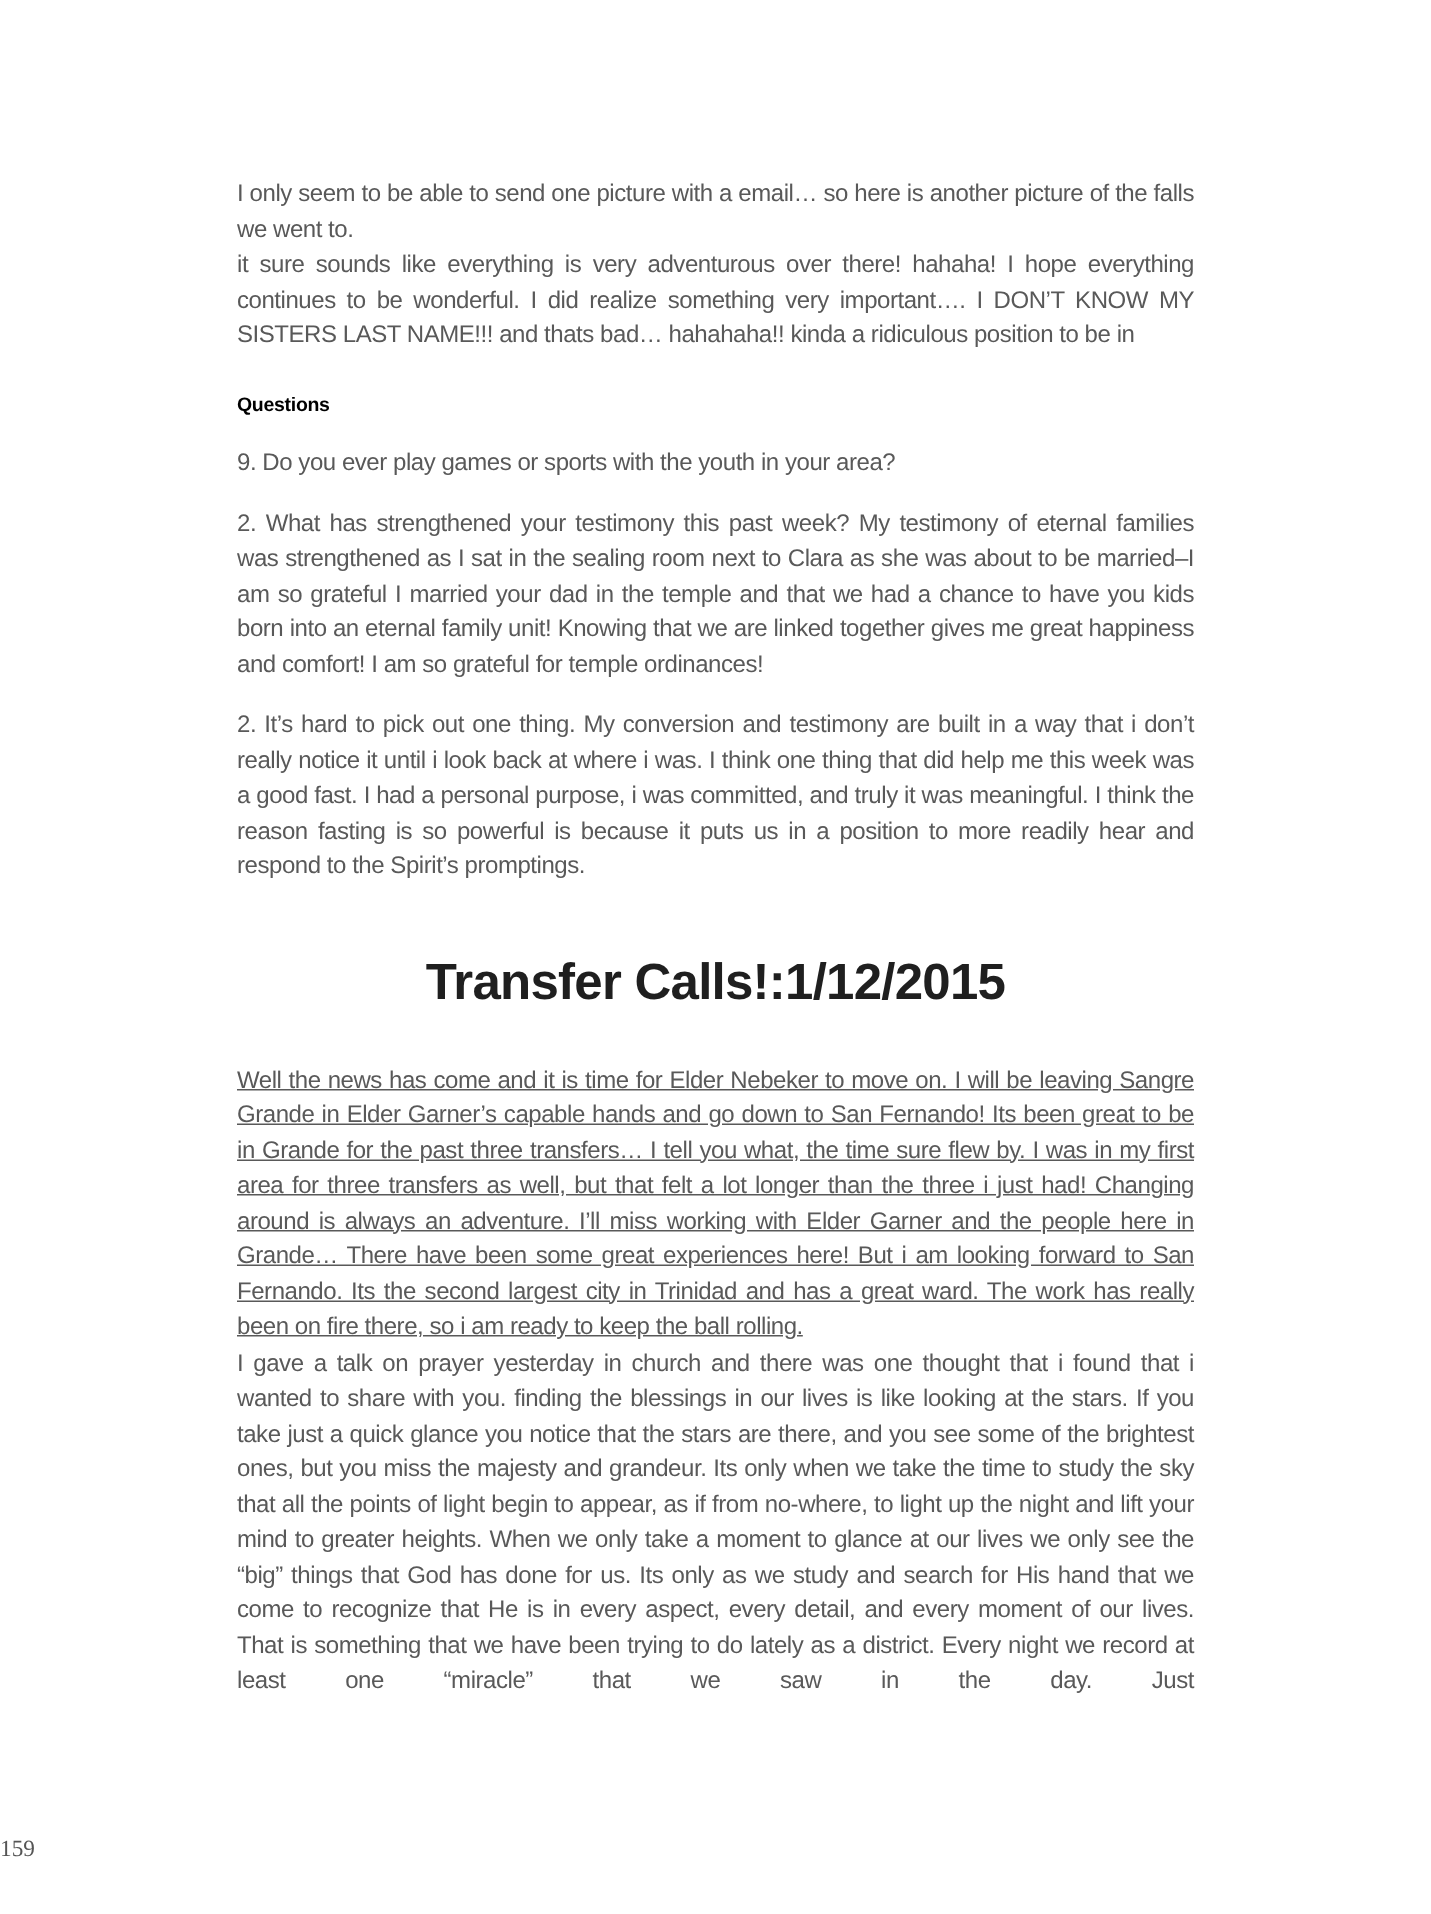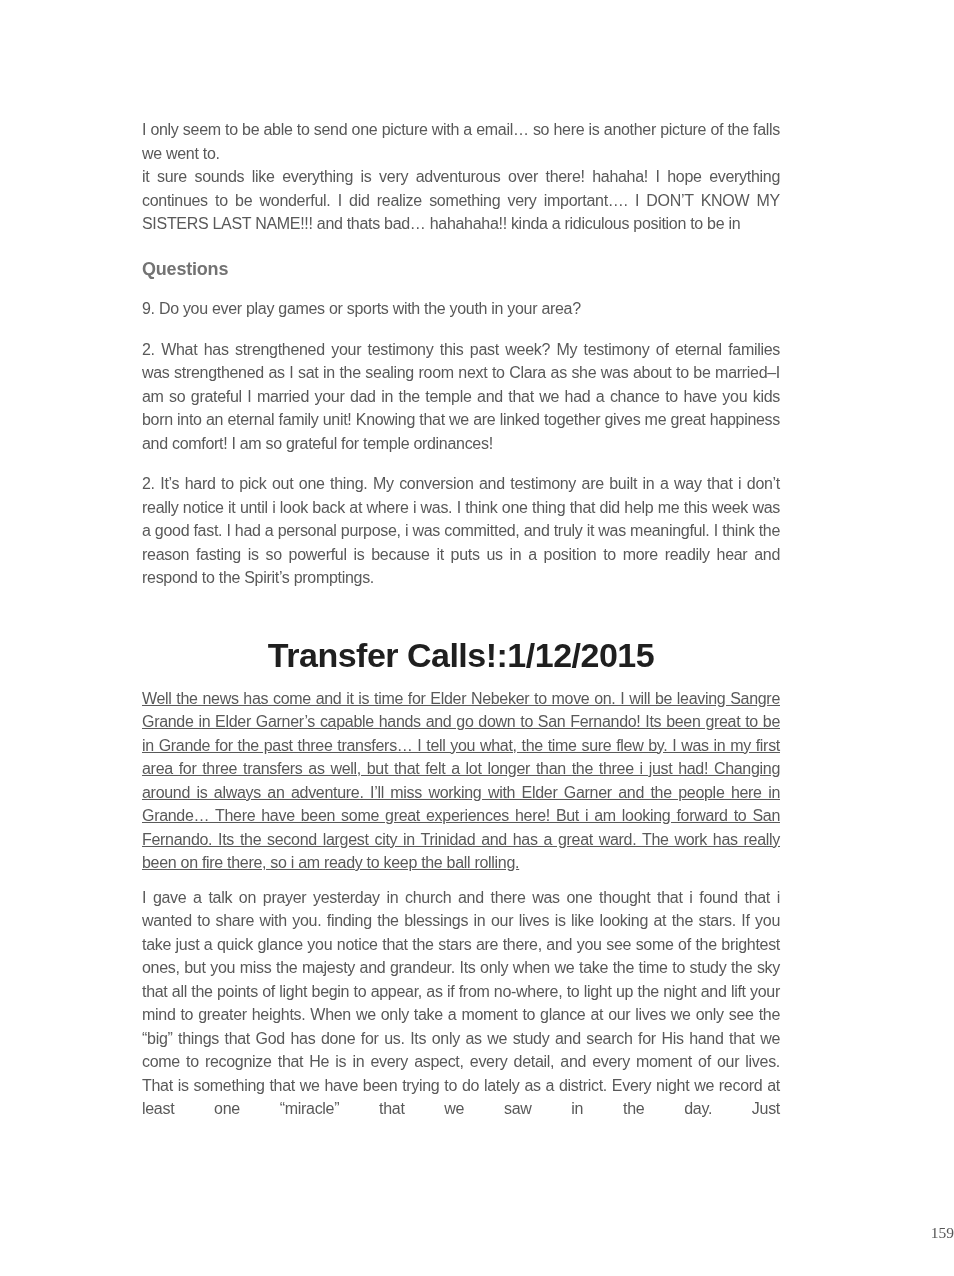--- a/index.html
+++ b/index.html
@@ -9,58 +9,58 @@
   body {
     width: 954px;
     height: 1276px;
     background: #ffffff;
     position: relative;
     overflow: hidden;
     font-family: "Liberation Sans", sans-serif;
   }
   .page {
     position: absolute;
-    left: 142px;
+    left: 158px;
     top: 118px;
     width: 638px;
   }
   .body-text {
     font-size: 16px;
     letter-spacing: -0.3px;
     line-height: 23.5px;
     color: #595959;
     text-align: justify;
     margin: 0 0 17px 0;
   }
   .sub-heading {
-    font-size: 18px;
+    font-size: 13px;
     letter-spacing: -0.2px;
     line-height: 23.5px;
     font-weight: bold;
-    color: #737373;
+    color: #000000;
     margin: 22px 0 16px 0;
   }
   .entry-title {
     font-size: 34px;
     line-height: 38px;
     font-weight: bold;
     color: #1f1f1f;
     text-align: center;
     letter-spacing: -0.5px;
-    margin: 46px 0 13px 0;
+    margin: 46px 0 35px 0;
   }
   .no-bottom-gap { margin-bottom: 0; text-decoration: underline; }
-  .no-top-gap { margin-top: 11px; }
+  .no-top-gap { margin-top: 1px; }
   .justify-last-line { text-align-last: justify; }
   .page-number {
     position: absolute;
     left: 0;
     right: 0;
     top: 1224px;
-    text-align: right;
+    text-align: left;
     font-family: "Liberation Serif", serif;
     font-size: 15.5px;
     color: #555555;
   }
 </style>
 </head>
 <body>
 
 <div class="page">
 

